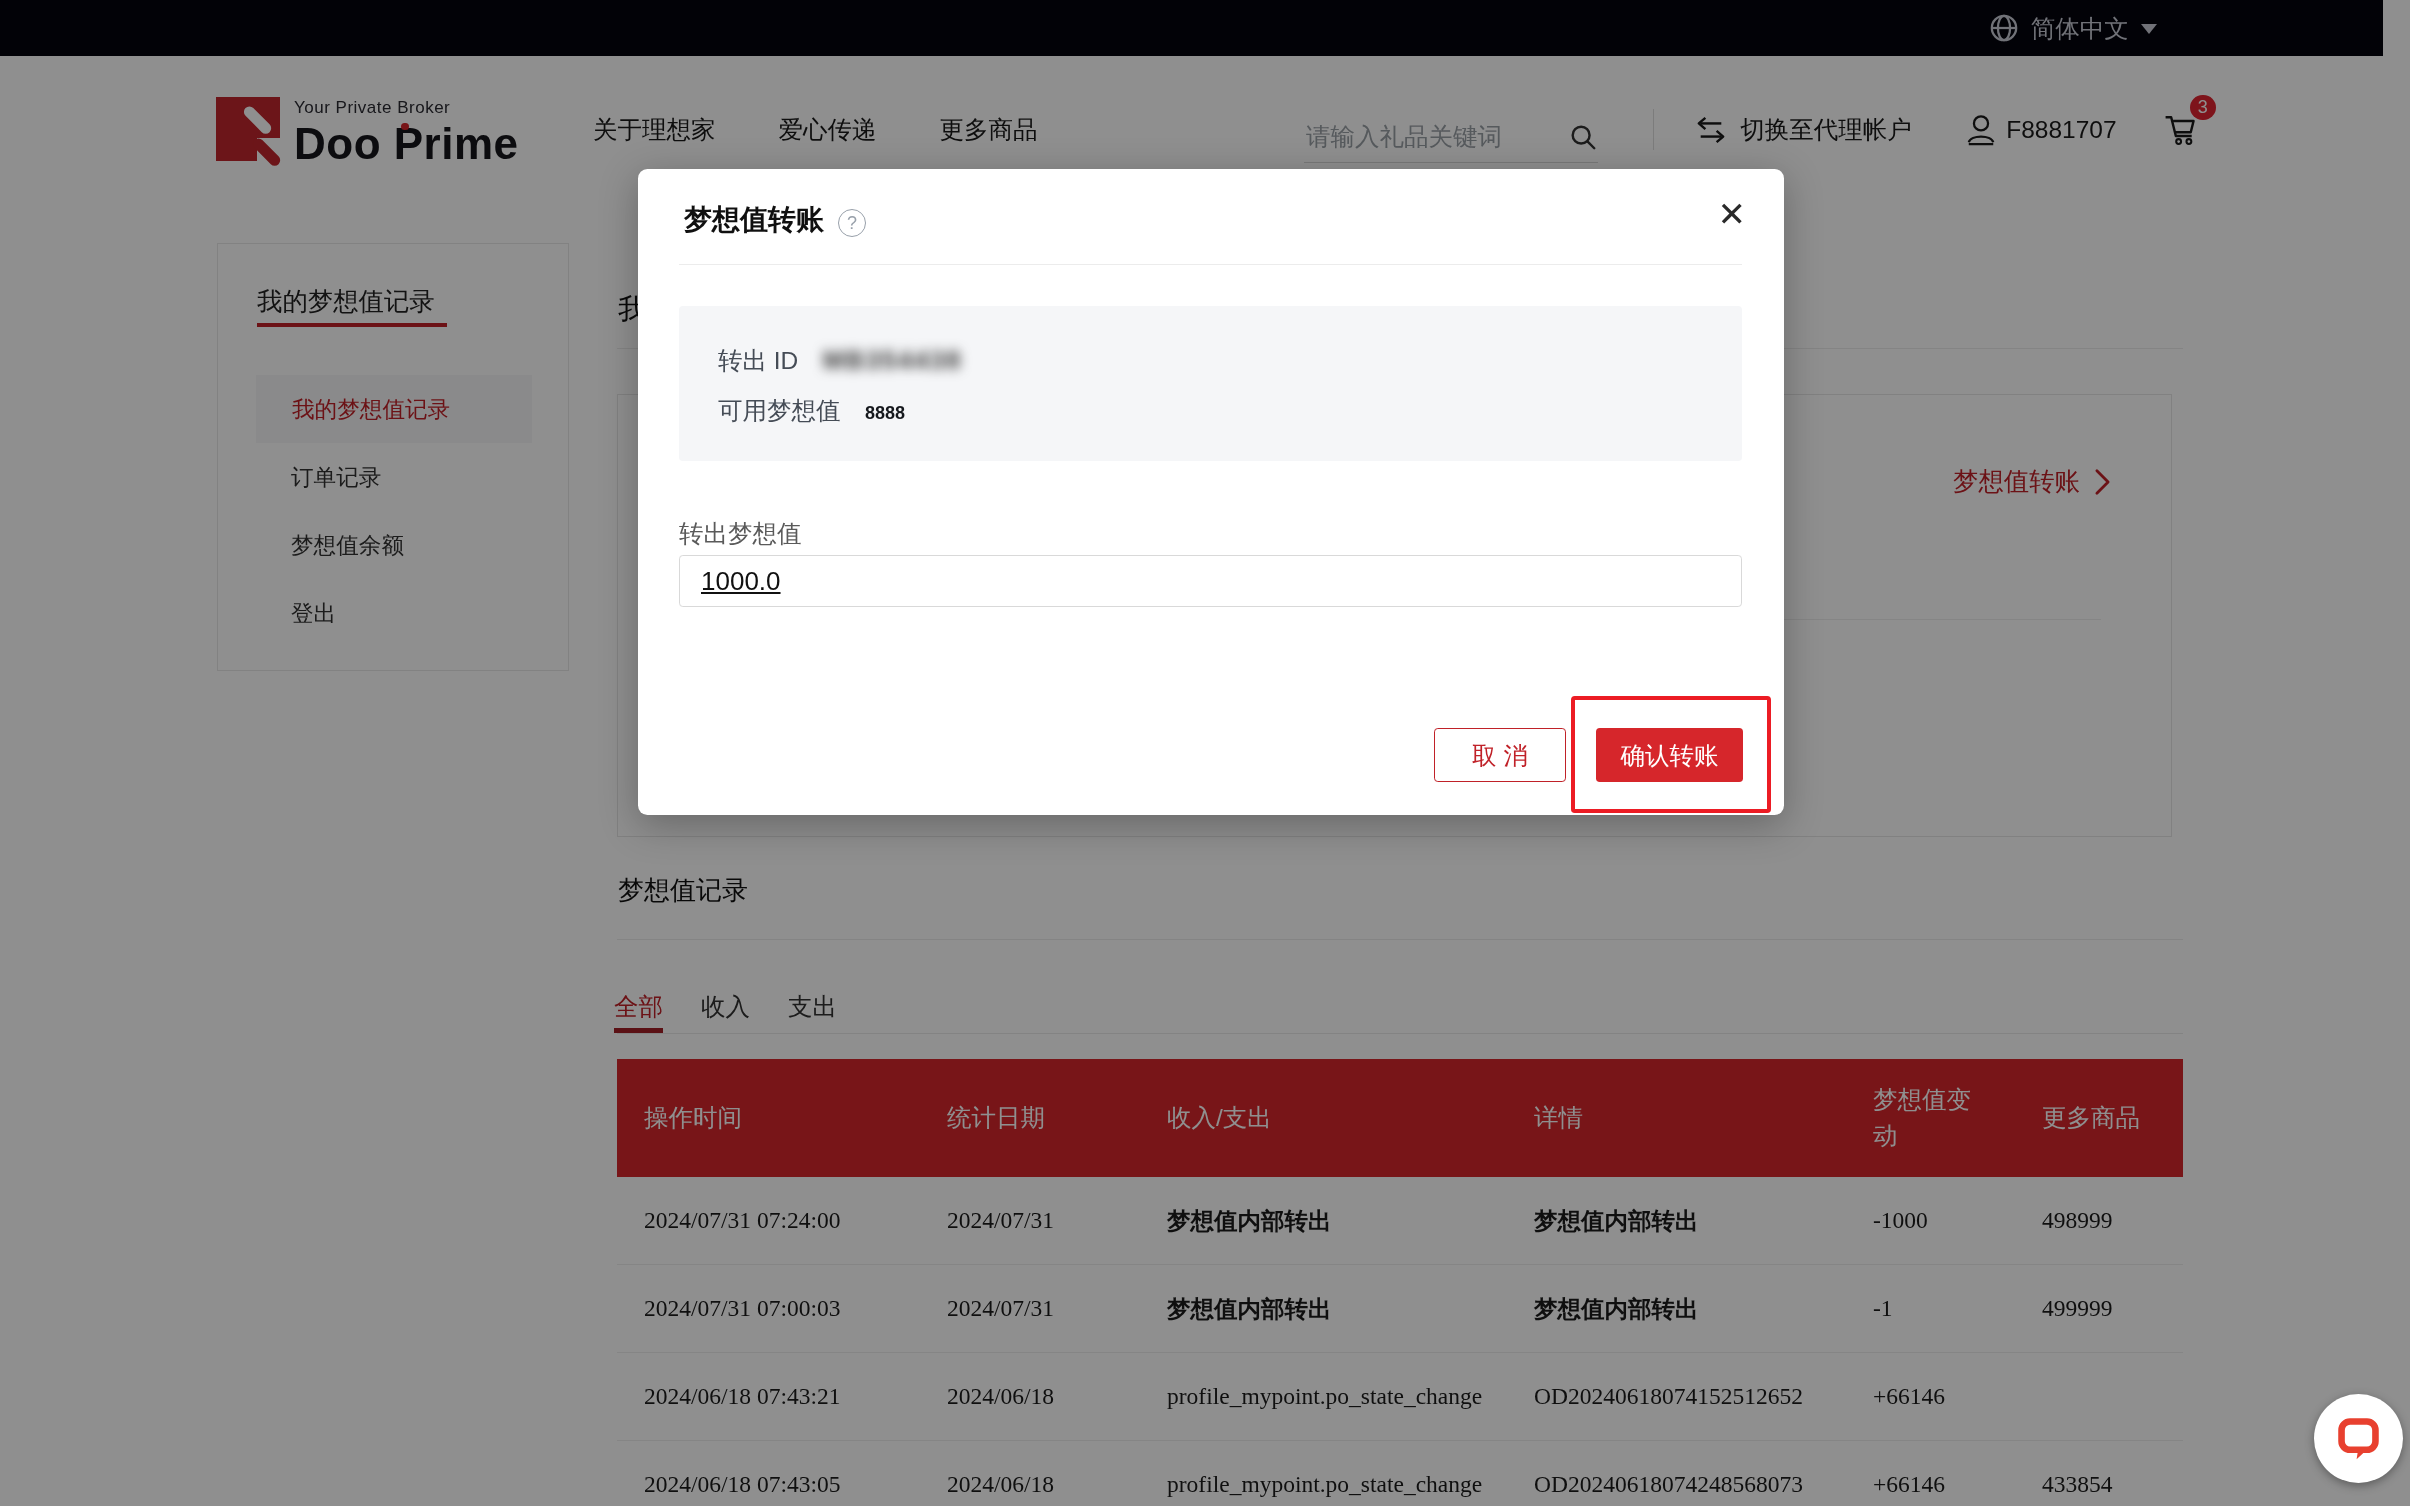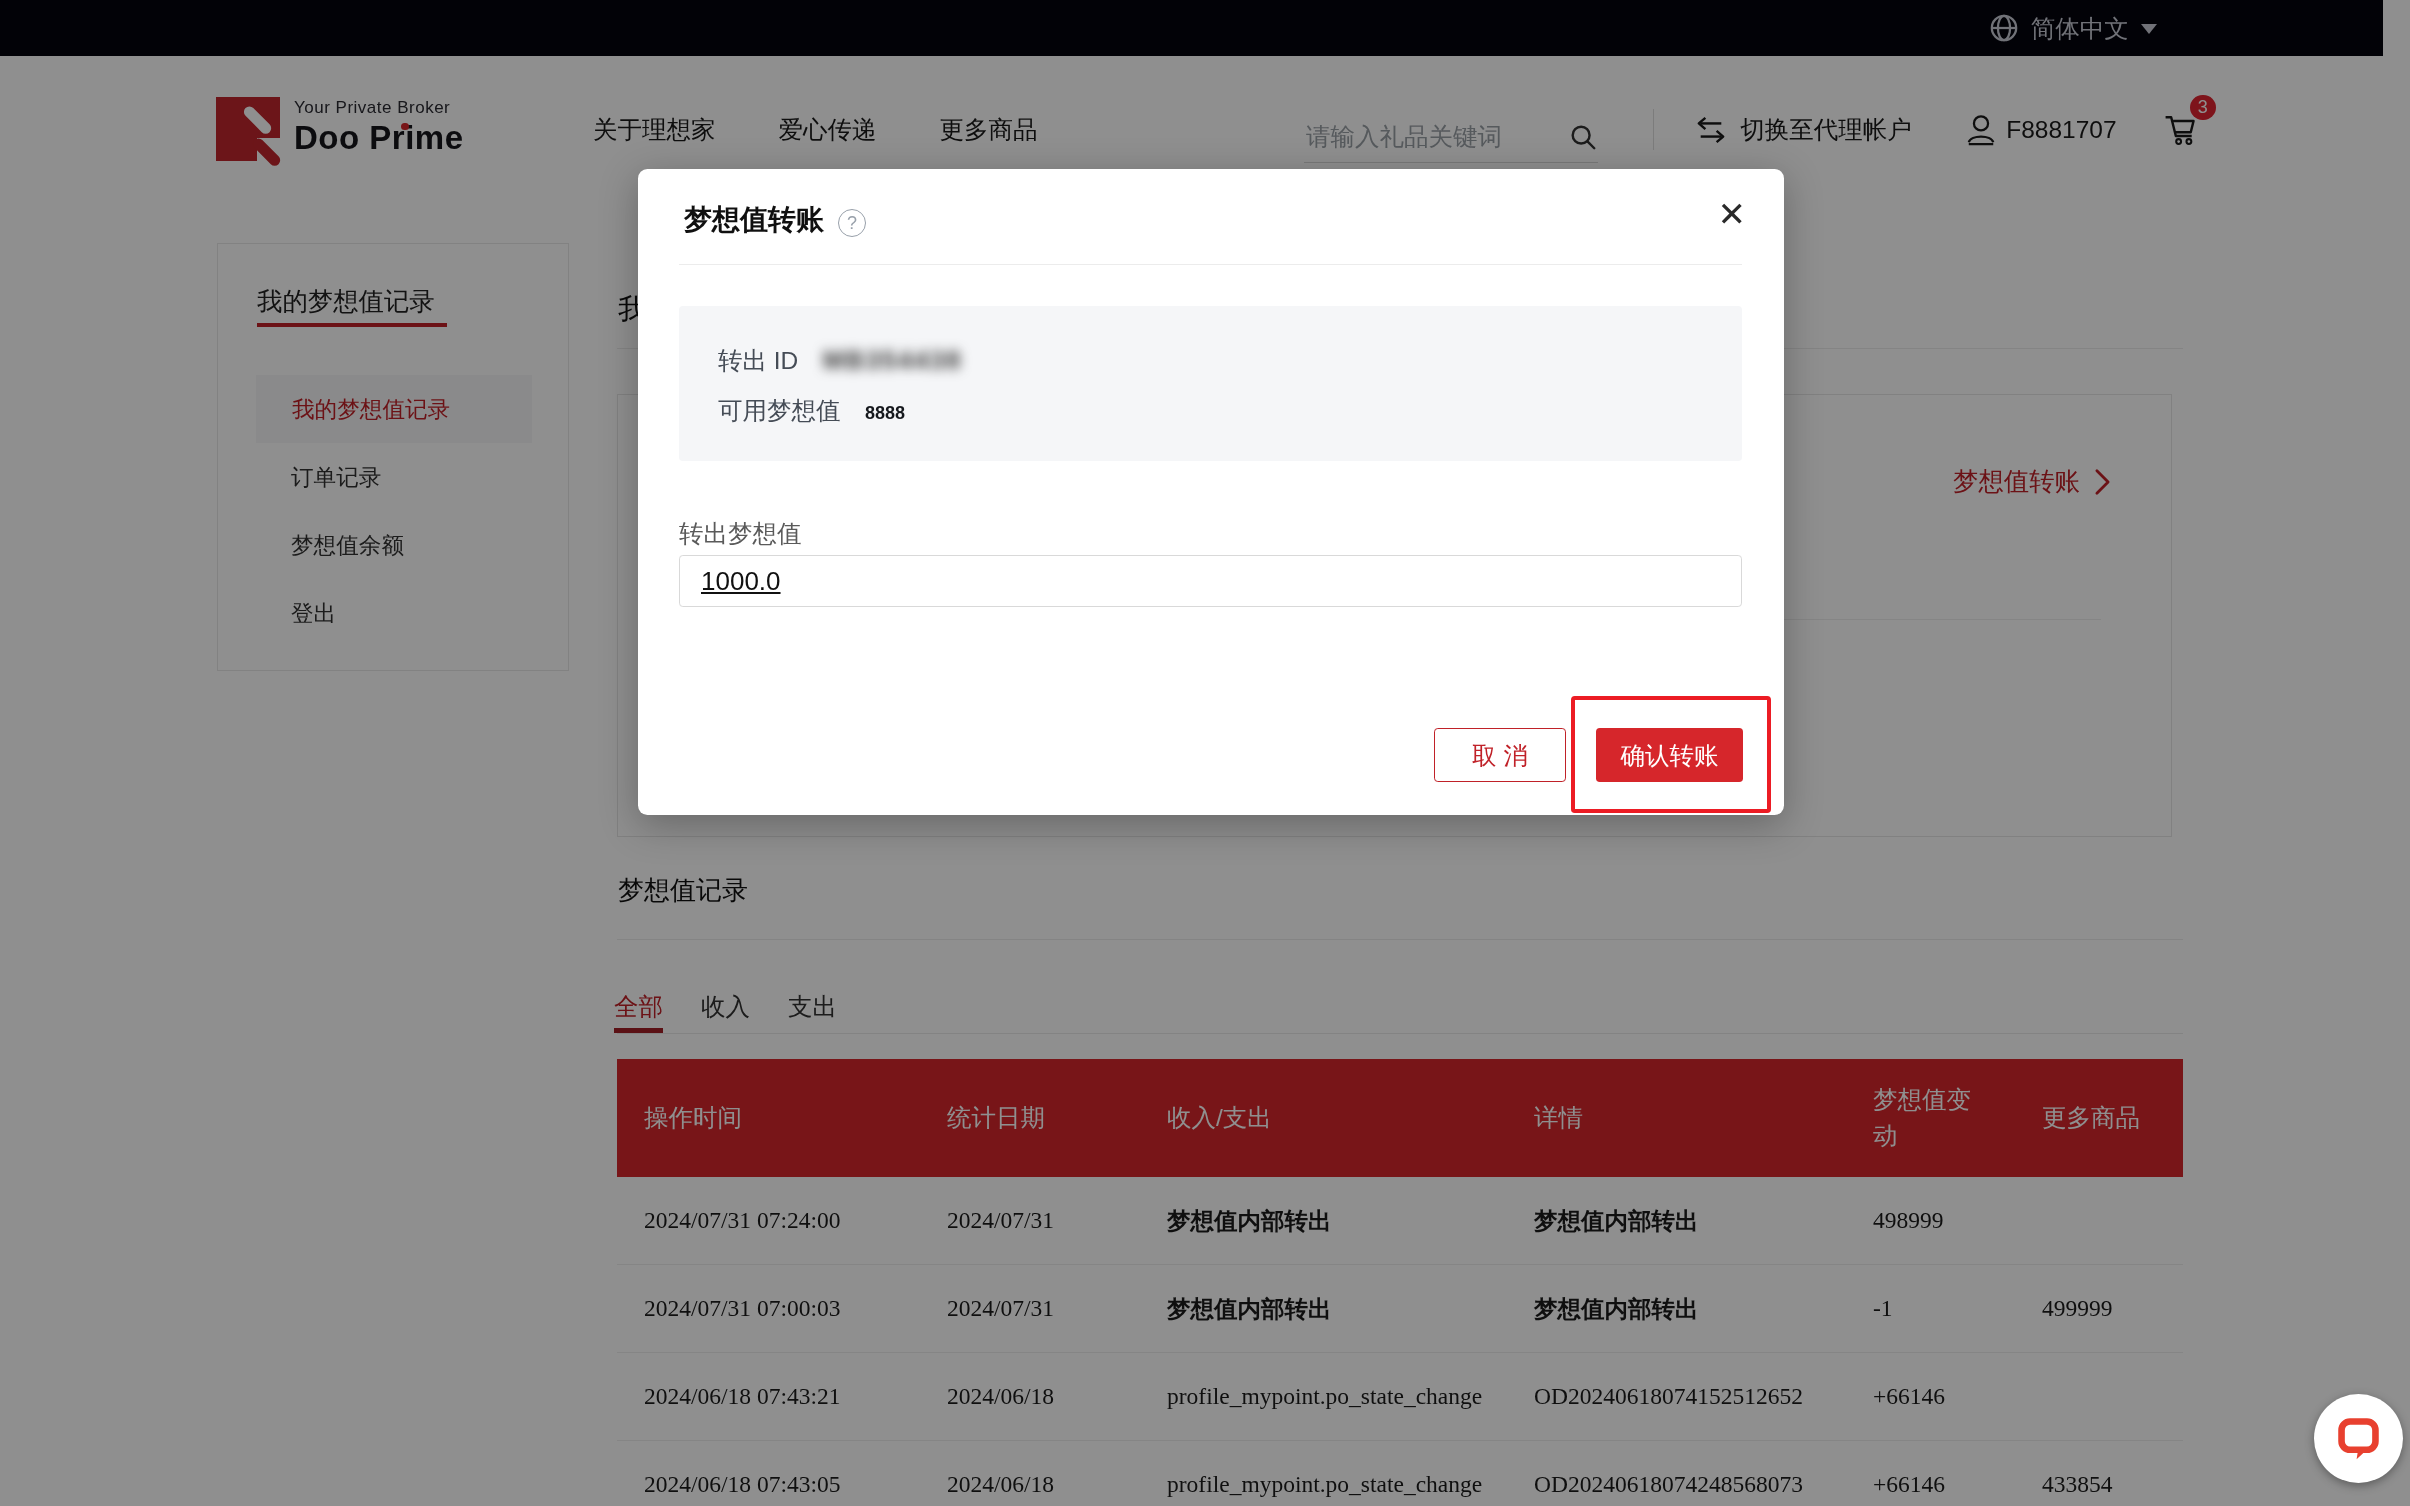--- a/index.html
+++ b/index.html
@@ -14,21 +14,21 @@
         border-top:10.4px solid #c9ccd6;margin-top:2.8px;}
 
   
   .logo-square{position:absolute;left:216px;top:97px;width:64px;height:64px;background:#c1272d;}
   .logo-square .bar-white{position:absolute;left:36px;top:5.6px;width:11.3px;height:34px;border-radius:6.6px;
         background:#fff;transform:rotate(-45deg);}
   .logo-square .notch{position:absolute;left:41px;top:41px;width:22.6px;height:22.6px;background:#fff;}
   .logo-square .bar-red{position:absolute;left:45px;top:38px;width:11.3px;height:34px;border-radius:6.6px;
         background:#c1272d;transform:rotate(-45deg);}
   .logo-tagline{position:absolute;left:294px;top:98px;font-size:17px;color:#2b2b33;letter-spacing:0.5px;}
-  .logo-brand{position:absolute;left:294px;top:119px;font-size:33px;font-weight:700;color:#17171c;letter-spacing:0.5px;}
+  .logo-brand{position:absolute;left:294px;top:119px;font-size:44px;font-weight:700;color:#17171c;letter-spacing:0.5px;}
   .logo-brand .idot{position:absolute;left:107px;top:3.8px;width:7.5px;height:7.5px;border-radius:50%;background:#d6262b;}
 
   .nav{position:absolute;left:593px;top:105px;height:49px;display:flex;align-items:center;gap:63px;}
   .nav-item{font-size:24.5px;color:#1a1a1a;cursor:pointer;white-space:nowrap;}
 
   .search{position:absolute;left:1304px;top:111px;width:294px;height:51px;
           border-bottom:1.9px solid #d8d8d8;display:flex;align-items:center;}
   .search input{flex:1;border:none;outline:none;background:transparent;font-size:24.5px;color:#333;
           font-family:"Liberation Sans",sans-serif;min-width:0;}
   .search input::placeholder{color:#9aa0a6;}
@@ -227,20 +227,21 @@
       <div class="cell">详情</div>
       <div class="cell">梦想值变动</div>
       <div class="cell">更多商品</div>
     </div>
 
     <div class="t-row">
       <div class="cell">2024/07/31 07:24:00</div>
       <div class="cell">2024/07/31</div>
       <div class="cell emph">梦想值内部转出</div>
       <div class="cell emph">梦想值内部转出</div>
+      <div class="cell">-1000</div>
       <div class="cell">498999</div>
     </div>
     <div class="t-row">
       <div class="cell">2024/07/31 07:00:03</div>
       <div class="cell">2024/07/31</div>
       <div class="cell emph">梦想值内部转出</div>
       <div class="cell emph">梦想值内部转出</div>
       <div class="cell">-1</div>
       <div class="cell">499999</div>
     </div>

